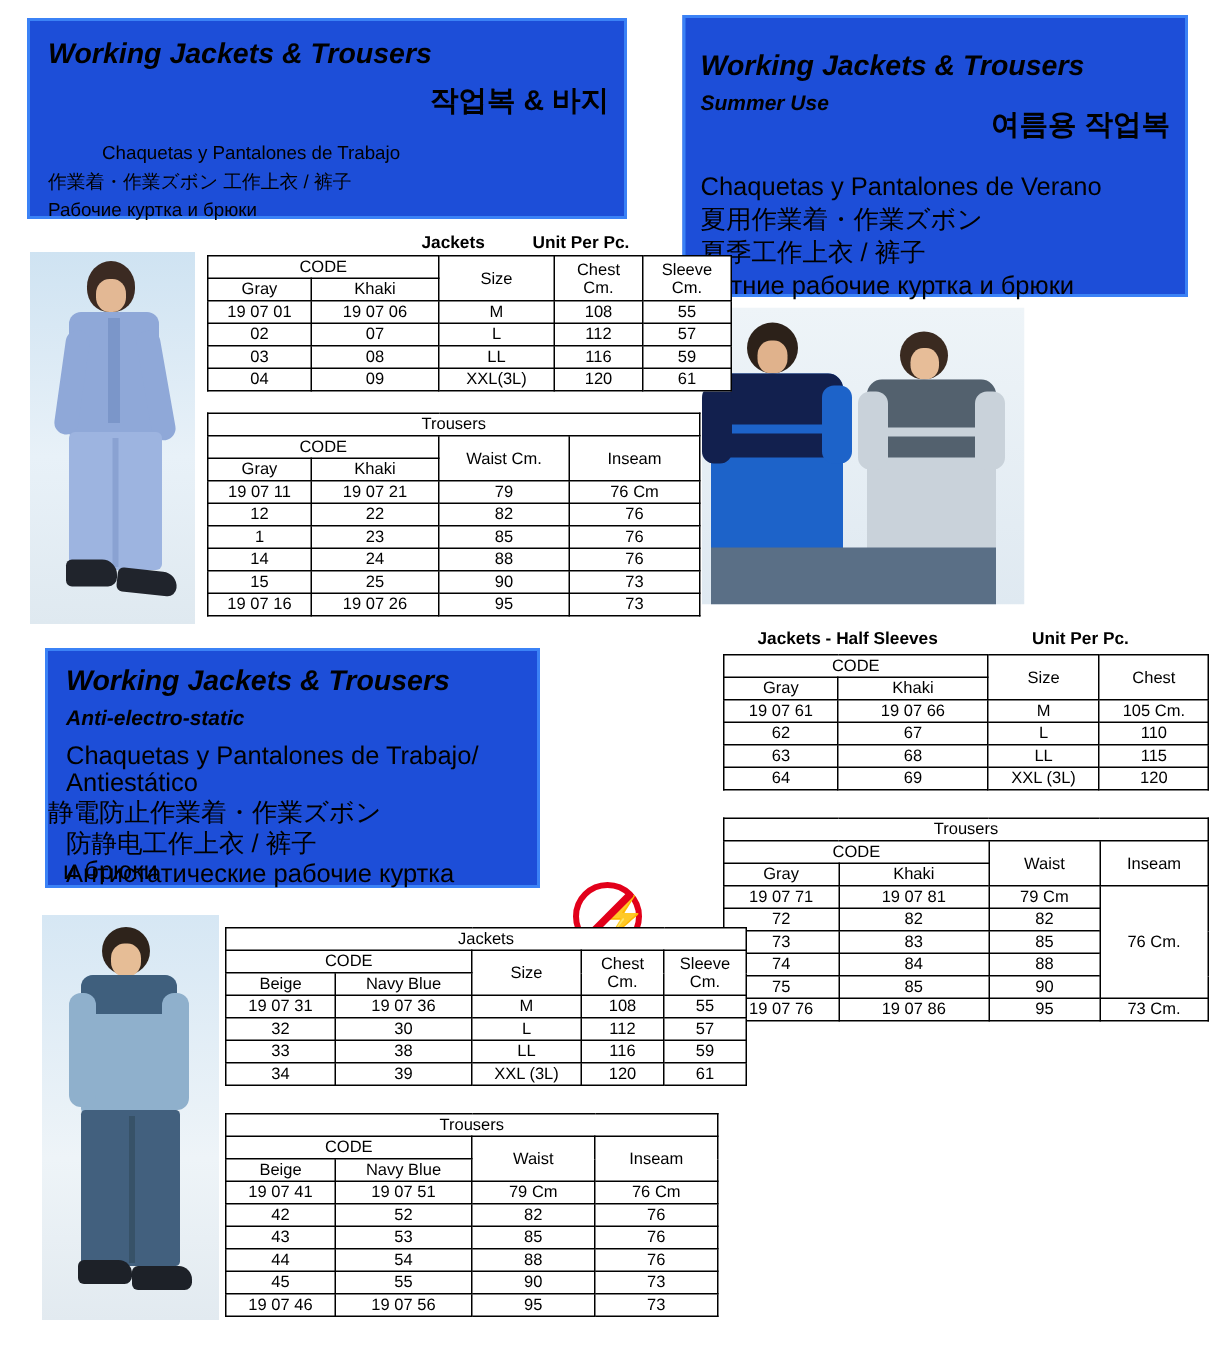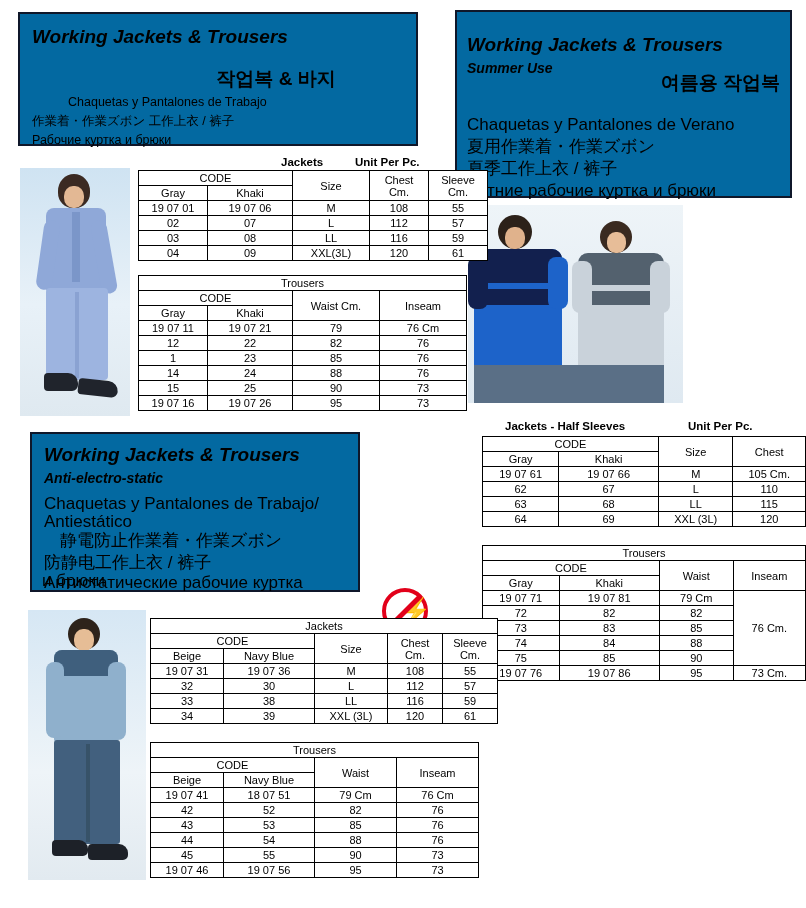--- a/index.html
+++ b/index.html
@@ -9,22 +9,22 @@
     font-family:"Liberation Sans", sans-serif;
     color:#000;
     position:relative;
     overflow:hidden;
   }
   .page{position:absolute;inset:0;}
 
   
   .titlebox{
     position:absolute;
-    background:#0369a1;
-    border:2px solid #0f172a;
+    background:#1d4ed8;
+    border:2px solid #3b82f6;
     box-sizing:border-box;
   }
   .t-en{
     font-weight:bold;font-style:italic;
     font-size:19px;
     letter-spacing:0px;
   }
   .t-sub{
     font-weight:bold;font-style:italic;
     font-size:14px;
@@ -77,42 +77,42 @@
     font-size:26px;line-height:26px;color:#111;font-weight:bold;
   }
 </style>
 </head>
 <body>
 
 <div class="page">
 
   <div class="titlebox" style="left:18px;top:12px;width:400px;height:134px;">
     <div class="t-en" style="position:absolute;left:12px;top:12px;">Working Jackets &amp; Trousers</div>
-    <div class="t-kr" style="position:absolute;right:10px;top:52px;width:260px;text-align:center;">작업복 &amp; 바지</div>
+    <div class="t-kr" style="position:absolute;right:10px;top:40px;width:260px;">작업복 &amp; 바지</div>
     <div class="t-line" style="position:absolute;left:12px;top:80px;margin-left:36px;">Chaquetas y Pantalones de Trabajo</div>
     <div class="t-line" style="position:absolute;left:12px;top:99px;">作業着・作業ズボン        工作上衣 / 裤子</div>
     <div class="t-line" style="position:absolute;left:12px;top:118px;">Рабочие куртка и брюки</div>
   </div>
 
   <div class="titlebox" style="left:455px;top:10px;width:337px;height:188px;">
     <div class="t-en" style="position:absolute;left:10px;top:22px;">Working Jackets &amp; Trousers</div>
     <div class="t-sub" style="position:absolute;left:10px;top:48px;text-align:center;">Summer Use</div>
     <div class="t-kr" style="position:absolute;right:10px;top:58px;width:210px;">여름용 작업복</div>
     <div class="t-line big" style="position:absolute;left:10px;top:105px;">Chaquetas y Pantalones de Verano</div>
     <div class="t-line big" style="position:absolute;left:10px;top:127px;">夏用作業着・作業ズボン</div>
     <div class="t-line big" style="position:absolute;left:10px;top:149px;">夏季工作上衣 / 裤子</div>
     <div class="t-line big" style="position:absolute;left:10px;top:171px;">Летние рабочие куртка и брюки</div>
   </div>
 
   <div class="titlebox" style="left:30px;top:432px;width:330px;height:160px;">
     <div class="t-en" style="position:absolute;left:12px;top:10px;">Working Jackets &amp; Trousers</div>
     <div class="t-sub" style="position:absolute;left:12px;top:36px;">Anti-electro-static</div>
     <div class="t-line big" style="position:absolute;left:12px;top:62px;">Chaquetas y Pantalones de Trabajo/</div>
     <div class="t-line big" style="position:absolute;left:12px;top:80px;">Antiestático</div>
-    <div class="t-line big" style="position:absolute;left:28px;top:100px;font-family:Liberation Mono, monospace;">静電防止作業着・作業ズボン</div>
+    <div class="t-line big" style="position:absolute;left:0;top:100px;">静電防止作業着・作業ズボン</div>
     <div class="t-line big" style="position:absolute;left:12px;top:121px;">防静电工作上衣 / 裤子</div>
     <div class="t-line big" style="position:absolute;left:12px;top:141px;">Антистатические рабочие куртка</div>
   </div>
   <div class="t-line big" style="position:absolute;left:42px;top:573px;">и брюки</div>
 
   <div class="photo" style="left:20px;top:168px;width:110px;height:248px;">
     <div class="bg" style="background:linear-gradient(180deg,#cfe3f2 0%,#e8f1f8 55%,#dfe9f0 100%);"></div>
     <div style="position:absolute;left:38px;top:6px;width:32px;height:34px;background:#3b2a22;border-radius:50% 50% 45% 45%;"></div>
     <div style="position:absolute;left:44px;top:18px;width:20px;height:22px;background:#e3b894;border-radius:45%;"></div>
     <div style="position:absolute;left:26px;top:40px;width:60px;height:84px;background:#8fa8d8;border-radius:8px 8px 4px 4px;"></div>
@@ -408,21 +408,21 @@
       <td colspan="2" class="hdr" style="width:150px;">CODE</td>
       <td rowspan="2" class="hdr" style="width:75px;">Waist</td>
       <td rowspan="2" class="hdr" style="width:75px;">Inseam</td>
     </tr>
     <tr>
       <td class="hdr" style="width:66px;">Beige</td>
       <td class="hdr" style="width:84px;">Navy Blue</td>
     </tr>
     <tr>
       <td class="code-b">19 07 41</td>
-      <td class="code-b">18 07 51</td>
+      <td class="code-b">19 07 51</td>
       <td>79 Cm</td>
       <td>76 Cm</td>
     </tr>
     <tr>
       <td class="code-b">42</td>
       <td class="code-b">52</td>
       <td>82</td>
       <td>76</td>
     </tr>
     <tr>

